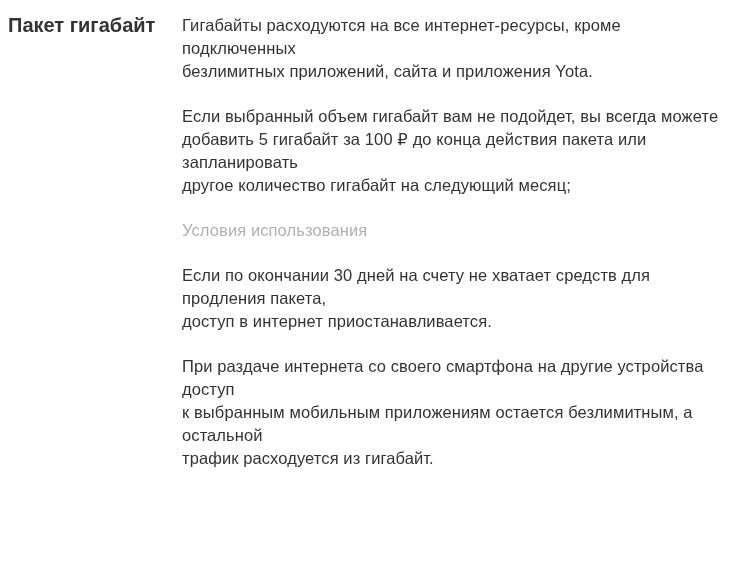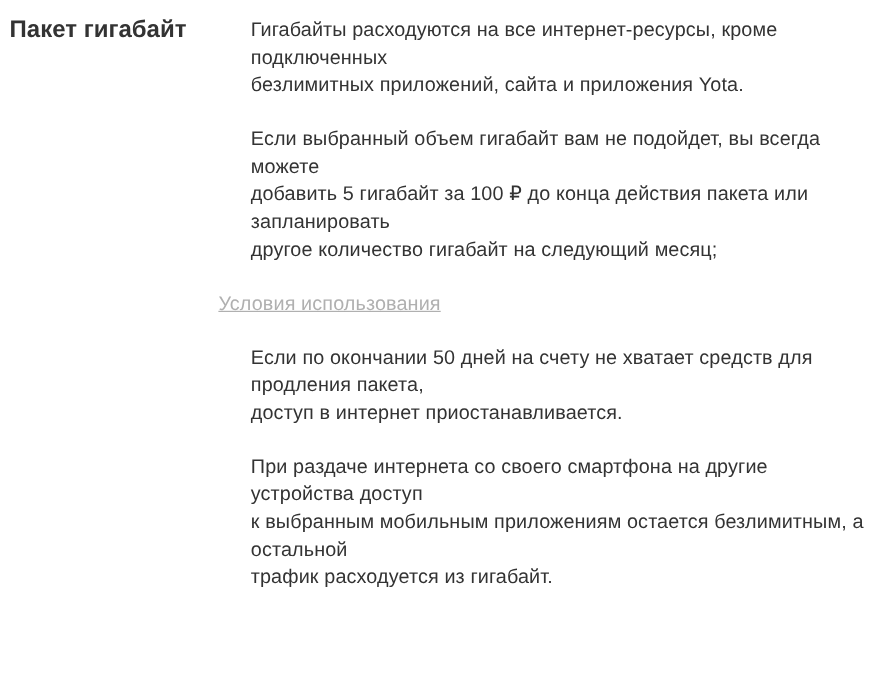--- a/index.html
+++ b/index.html
@@ -34,29 +34,27 @@
     padding-right: 20px;
     max-width: 562px;
   }
   .para {
     font-size: 16.5px;
     line-height: 23px;
     color: #333333;
     white-space: pre-line;      
     margin-bottom: 22px;
     letter-spacing: 0.1px;
-    margin-left: 27px;
   }
   .subheading {
     font-size: 16.5px;
     line-height: 23px;
     color: #b0b0b0;
     margin-bottom: 22px;
     letter-spacing: 0.1px;
-    text-decoration: underline;
   }
 </style>
 </head>
 <body>
 
 <div class="tariff-section">
 
   <div class="label-col">
     <div class="section-label">Пакет гигабайт</div>
   </div>
@@ -67,21 +65,21 @@
 безлимитных приложений, сайта и приложения Yota.</p>
 
     <p class="para">Если выбранный объем гигабайт вам не подойдет, вы всегда можете
 добавить 5 гигабайт за 100 ₽ до конца действия пакета или запланировать
 другое количество гигабайт на следующий месяц;</p>
 
     <div class="subheading">Условия использования</div>
 
 
 
-    <p class="para">Если по окончании 50 дней на счету не хватает средств для продления пакета,
+    <p class="para">Если по окончании 30 дней на счету не хватает средств для продления пакета,
 доступ в интернет приостанавливается.</p>
 
 
     <p class="para">При раздаче интернета со своего смартфона на другие устройства доступ
 к выбранным мобильным приложениям остается безлимитным, а остальной
 трафик расходуется из гигабайт.</p>
 
   </div>
 </div>
 

